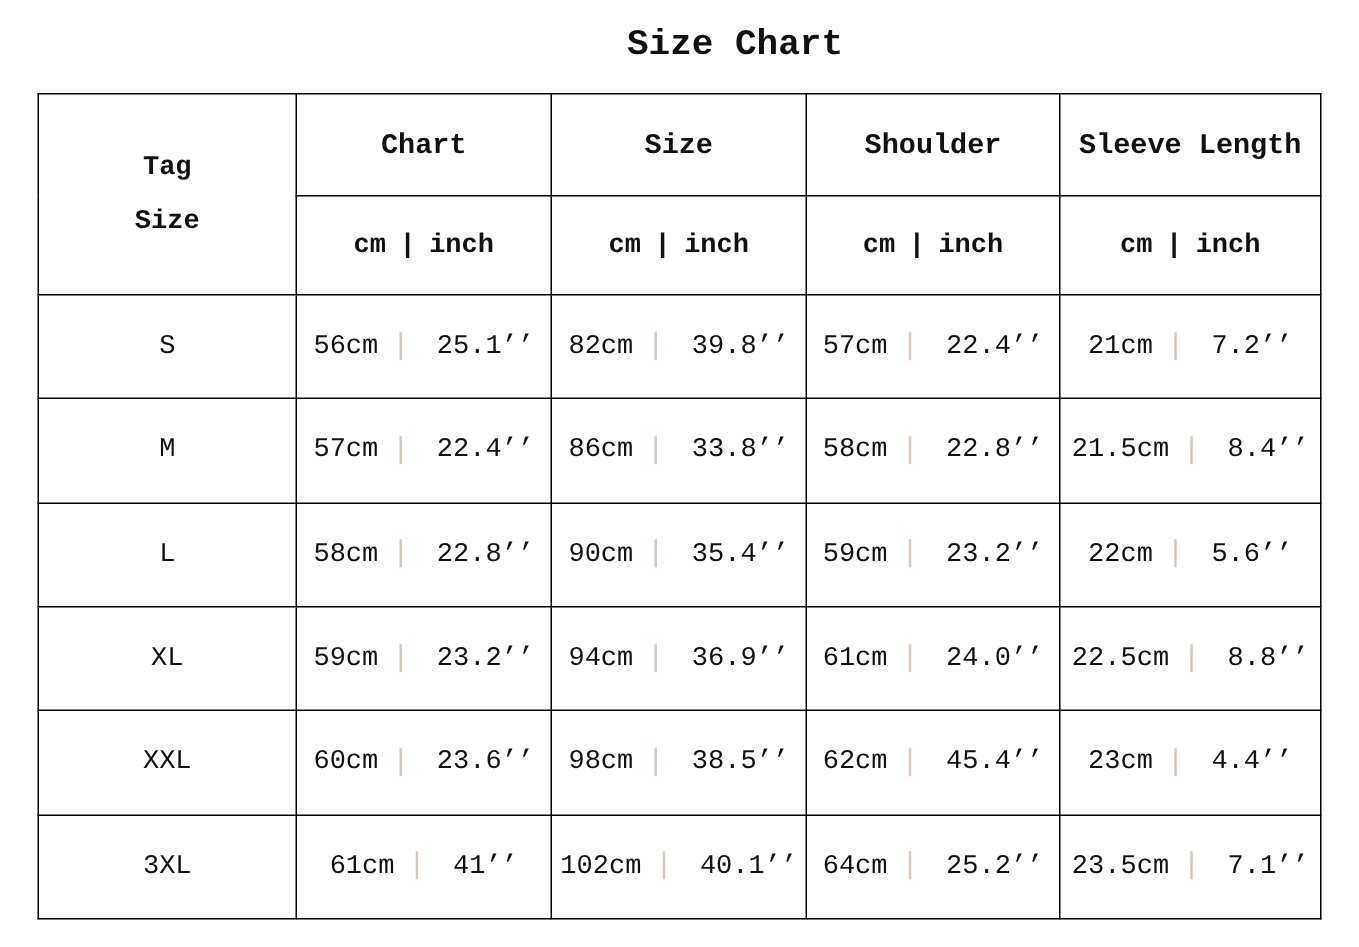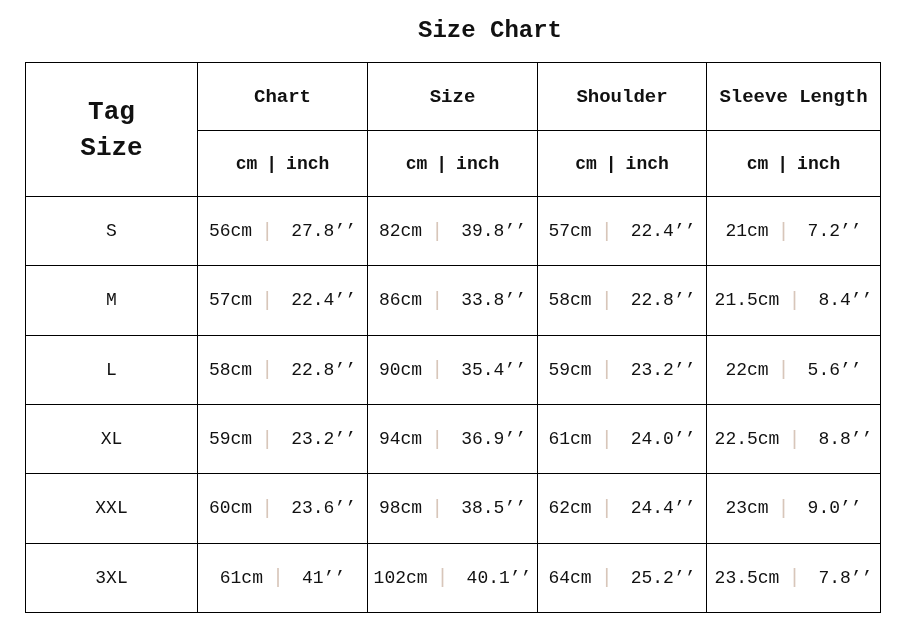--- a/index.html
+++ b/index.html
@@ -18,21 +18,21 @@
     width:855px; height:551px;
     border-collapse:collapse; table-layout:fixed;
   }
   .sizechart th, .sizechart td {
     border:1px solid #000000; padding:0;
     text-align:center; vertical-align:middle;
   }
   .sizechart thead th { font-weight:bold; font-size:19px; }
   tr.hrow1 { height:68px; }
   tr.hrow2 { height:66px; }
-  .corner div { line-height:36px; font-size:26px; font-weight:bold; }
+  .corner div { line-height:36px; font-size:18px; font-weight:bold; }
   tbody td { font-size:18px; font-weight:normal; }
   .pair { display:flex; justify-content:center; align-items:center; white-space:nowrap; }
   .sep-light { color:#d8c6ba; font-size:20px; margin:0 18px 0 9px; }
   .sep-dark  { color:#111111; font-size:18px; margin:0 9px; }
   .subunit { font-size:18px; font-weight:bold; }
 </style>
 </head>
 <body>
 
 <div class="title">Size Chart</div>
@@ -87,21 +87,21 @@
       </th>
     </tr>
   </thead>
   <tbody>
     <tr>
       <td>S</td>
       <td>
         <div class="pair">
           <span>56cm</span>
           <span class="sep-light">|</span>
-          <span>27.8’’</span>
+          <span>25.1’’</span>
         </div>
       </td>
       <td>
         <div class="pair">
           <span>82cm</span>
           <span class="sep-light">|</span>
           <span>39.8’’</span>
         </div>
       </td>
       <td>
@@ -225,28 +225,28 @@
         <div class="pair">
           <span>98cm</span>
           <span class="sep-light">|</span>
           <span>38.5’’</span>
         </div>
       </td>
       <td>
         <div class="pair">
           <span>62cm</span>
           <span class="sep-light">|</span>
-          <span>24.4’’</span>
+          <span>45.4’’</span>
         </div>
       </td>
       <td>
         <div class="pair">
           <span>23cm</span>
           <span class="sep-light">|</span>
-          <span>9.0’’</span>
+          <span>4.4’’</span>
         </div>
       </td>
     </tr>
     <tr>
       <td>3XL</td>
       <td>
         <div class="pair">
           <span>61cm</span>
           <span class="sep-light">|</span>
           <span>41’’</span>
@@ -263,18 +263,18 @@
         <div class="pair">
           <span>64cm</span>
           <span class="sep-light">|</span>
           <span>25.2’’</span>
         </div>
       </td>
       <td>
         <div class="pair">
           <span>23.5cm</span>
           <span class="sep-light">|</span>
-          <span>7.8’’</span>
+          <span>7.1’’</span>
         </div>
       </td>
     </tr>
   </tbody>
 </table>
 
 </body></html>

